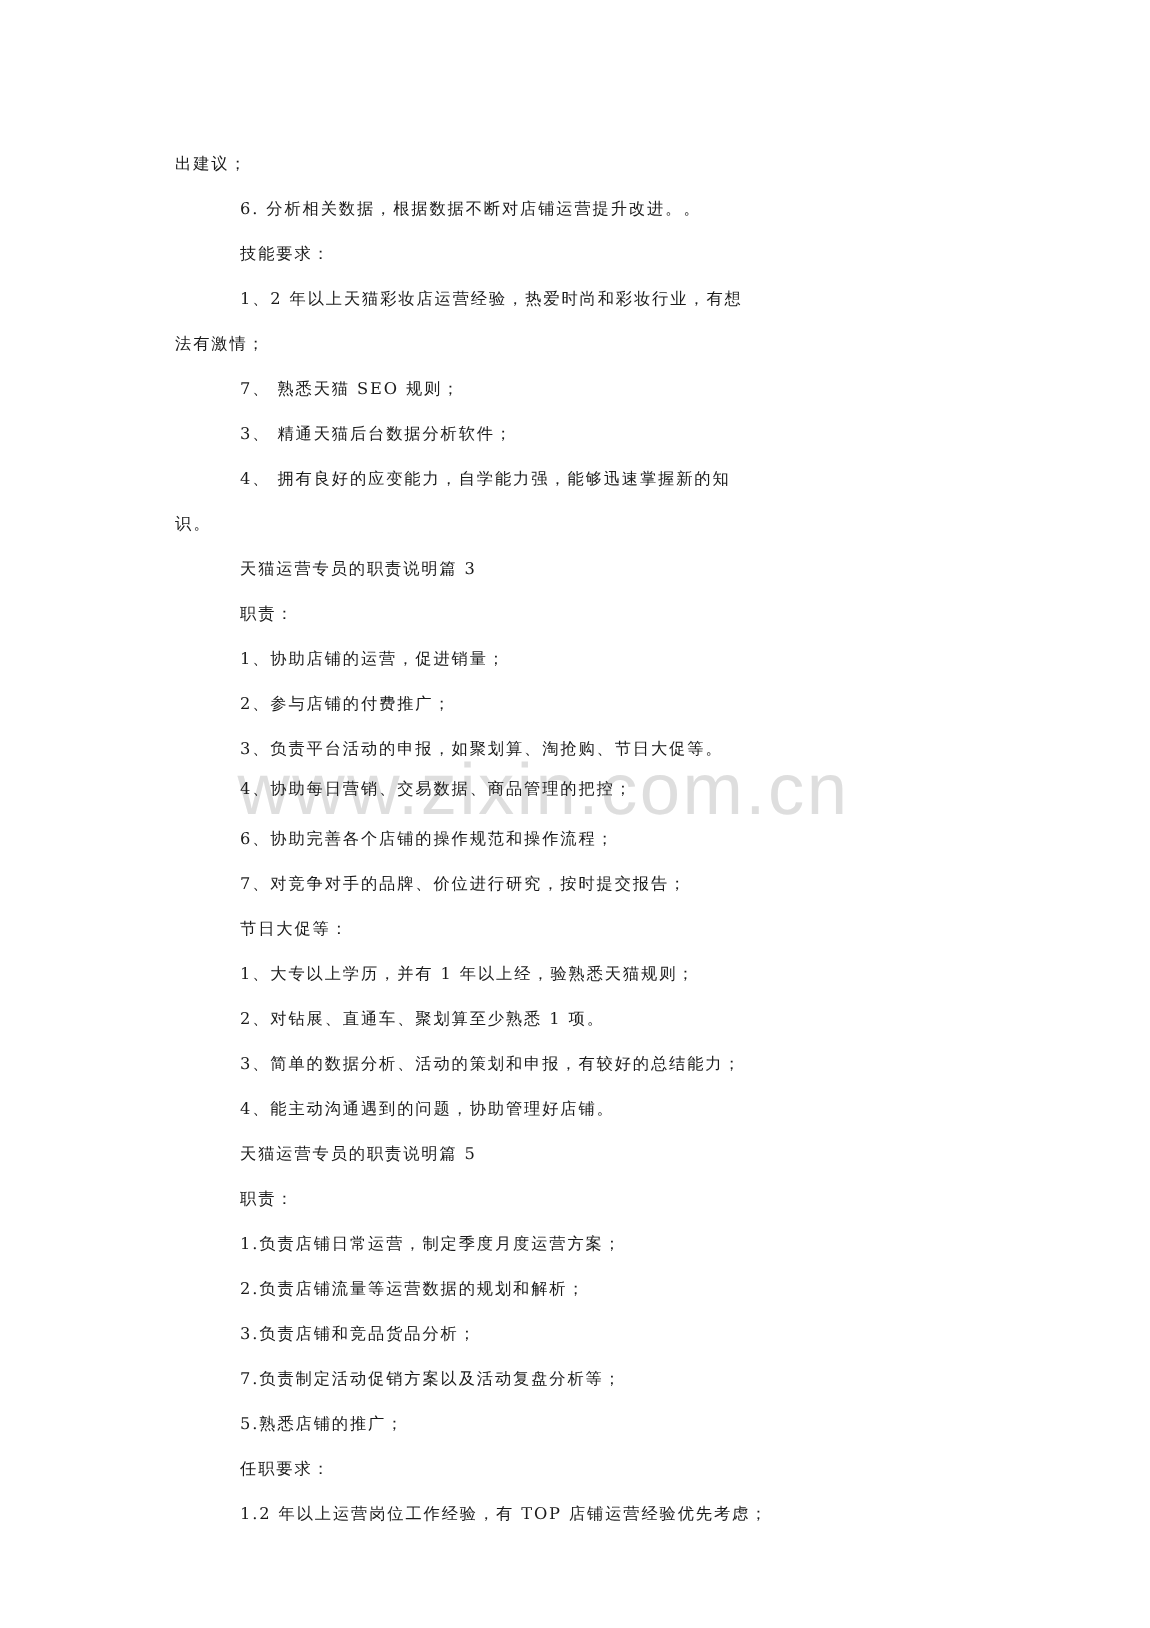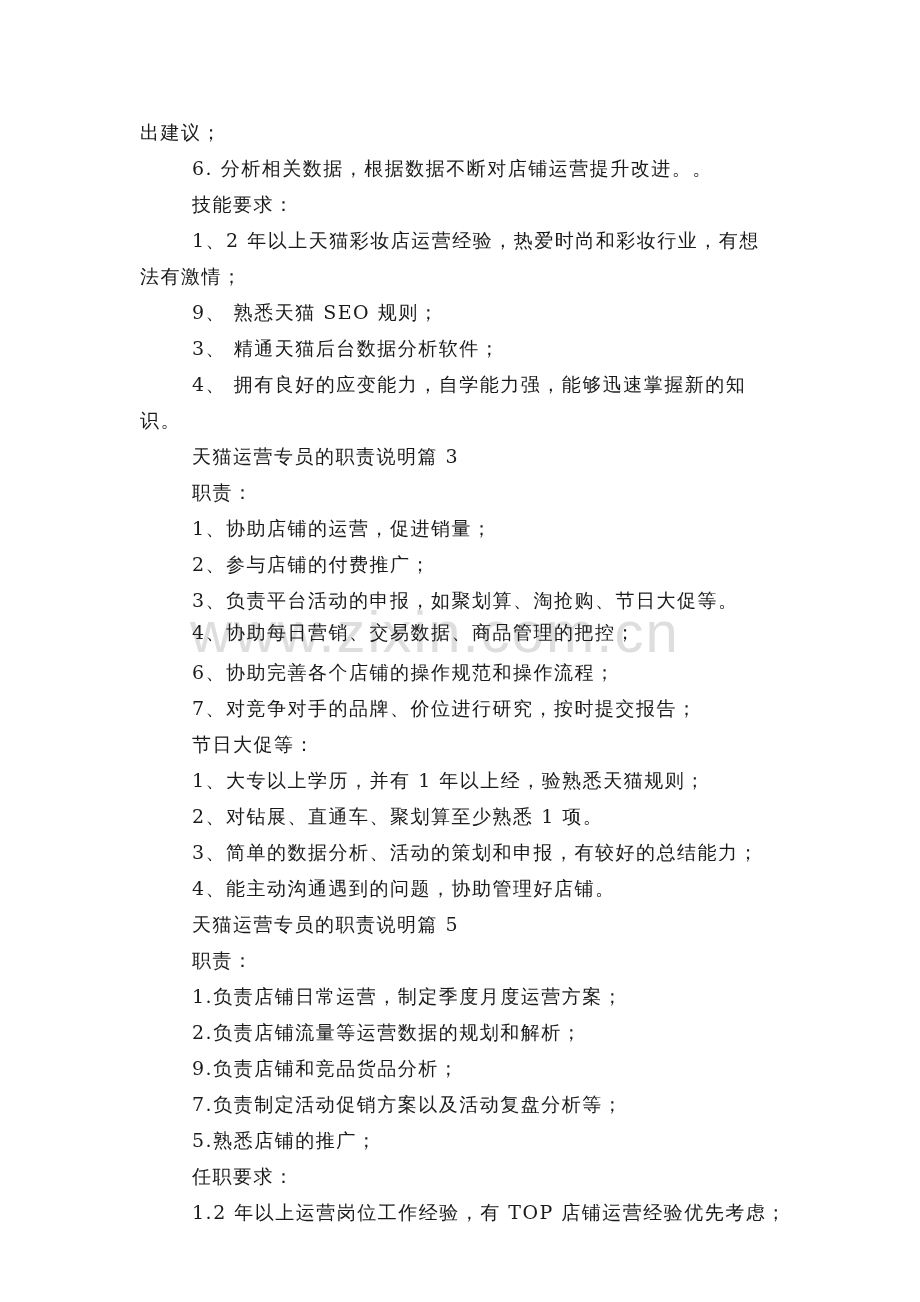--- a/index.html
+++ b/index.html
@@ -5,21 +5,21 @@
   html, body { margin: 0; padding: 0; background: #ffffff; }
   body { width: 920px; height: 1302px; position: relative; overflow: hidden; }
   .page {
     position: absolute; left: 0; top: 0; width: 920px; height: 1302px;
     font-family: "DejaVu Serif", "Liberation Serif", serif;
     color: #1a1a1a;
   }
   .line {
     position: absolute;
     left: 140px;
-    font-size: 19px;
+    font-size: 13px;
     line-height: 24px;
     white-space: nowrap;
     letter-spacing: 1.5px;
   }
   .indent { left: 192px; }
   .watermark {
     position: absolute;
     left: 190px; top: 602px;
     font-family: "Liberation Sans", "DejaVu Sans", sans-serif;
     font-size: 58px;
@@ -36,40 +36,40 @@
 <body>
 
 <div class="page">
   <div class="watermark">www.zixin.com.cn</div>
   <div id="lines">
       <div class="line" style="top: 120px;">出建议；</div>
       <div class="line indent" style="top: 156px;">6. 分析相关数据，根据数据不断对店铺运营提升改进。。</div>
       <div class="line indent" style="top: 192px;">技能要求：</div>
       <div class="line indent" style="top: 228px;">1、2 年以上天猫彩妆店运营经验，热爱时尚和彩妆行业，有想</div>
       <div class="line" style="top: 264px;">法有激情；</div>
-      <div class="line indent" style="top: 300px;">9、 熟悉天猫 SEO 规则；</div>
+      <div class="line indent" style="top: 300px;">7、 熟悉天猫 SEO 规则；</div>
       <div class="line indent" style="top: 336px;">3、 精通天猫后台数据分析软件；</div>
       <div class="line indent" style="top: 372px;">4、 拥有良好的应变能力，自学能力强，能够迅速掌握新的知</div>
       <div class="line" style="top: 408px;">识。</div>
       <div class="line indent" style="top: 444px;">天猫运营专员的职责说明篇 3</div>
       <div class="line indent" style="top: 480px;">职责：</div>
       <div class="line indent" style="top: 516px;">1、协助店铺的运营，促进销量；</div>
       <div class="line indent" style="top: 552px;">2、参与店铺的付费推广；</div>
       <div class="line indent" style="top: 588px;">3、负责平台活动的申报，如聚划算、淘抢购、节日大促等。</div>
       <div class="line indent" style="top: 620px;">4、协助每日营销、交易数据、商品管理的把控；</div>
       <div class="line indent" style="top: 660px;">6、协助完善各个店铺的操作规范和操作流程；</div>
       <div class="line indent" style="top: 696px;">7、对竞争对手的品牌、价位进行研究，按时提交报告；</div>
       <div class="line indent" style="top: 732px;">节日大促等：</div>
       <div class="line indent" style="top: 768px;">1、大专以上学历，并有 1 年以上经，验熟悉天猫规则；</div>
       <div class="line indent" style="top: 804px;">2、对钻展、直通车、聚划算至少熟悉 1 项。</div>
       <div class="line indent" style="top: 840px;">3、简单的数据分析、活动的策划和申报，有较好的总结能力；</div>
       <div class="line indent" style="top: 876px;">4、能主动沟通遇到的问题，协助管理好店铺。</div>
       <div class="line indent" style="top: 912px;">天猫运营专员的职责说明篇 5</div>
       <div class="line indent" style="top: 948px;">职责：</div>
       <div class="line indent" style="top: 984px;">1.负责店铺日常运营，制定季度月度运营方案；</div>
       <div class="line indent" style="top: 1020px;">2.负责店铺流量等运营数据的规划和解析；</div>
-      <div class="line indent" style="top: 1056px;">9.负责店铺和竞品货品分析；</div>
+      <div class="line indent" style="top: 1056px;">3.负责店铺和竞品货品分析；</div>
       <div class="line indent" style="top: 1092px;">7.负责制定活动促销方案以及活动复盘分析等；</div>
       <div class="line indent" style="top: 1128px;">5.熟悉店铺的推广；</div>
       <div class="line indent" style="top: 1164px;">任职要求：</div>
       <div class="line indent" style="top: 1200px;">1.2 年以上运营岗位工作经验，有 TOP 店铺运营经验优先考虑；</div>
     </div>
 </div>
 
 </body></html>

